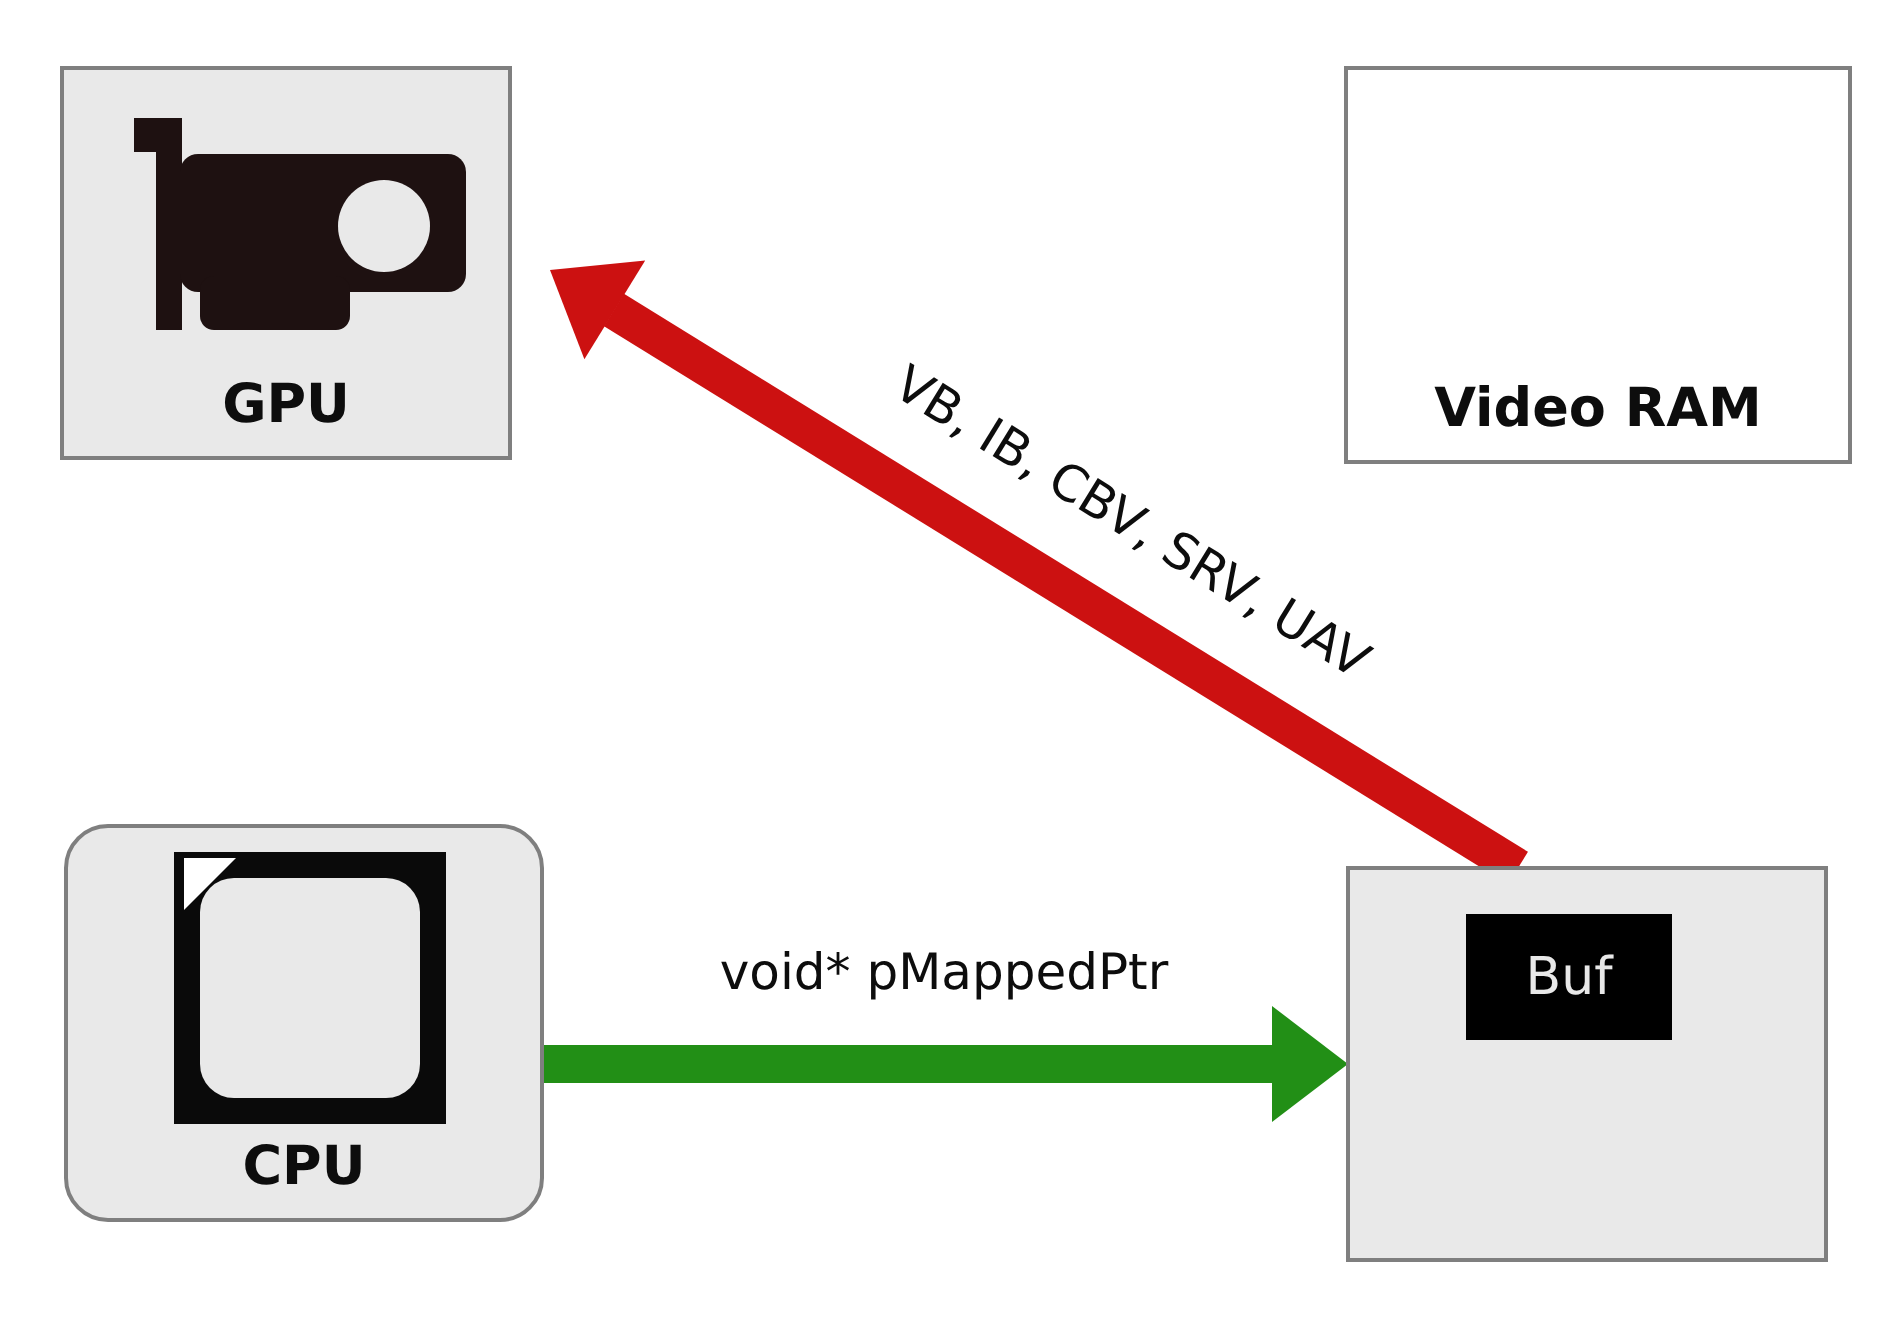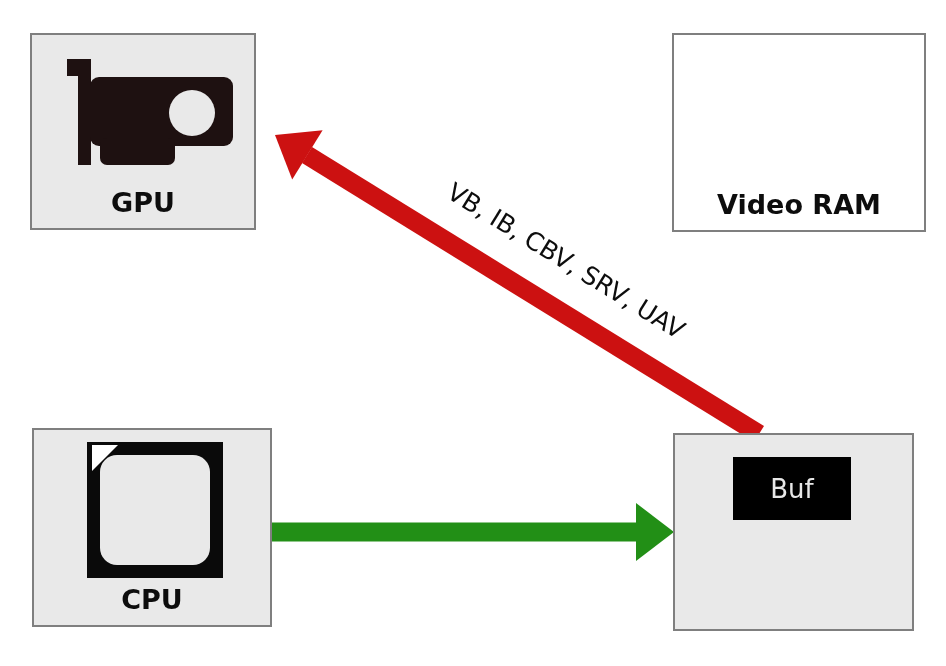--- a/index.html
+++ b/index.html
@@ -20,39 +20,39 @@
   }
   .box {
     position: absolute;
     background: #e9e9e9;
     border: 2px solid #7f7f7f;
     box-sizing: border-box;
     z-index: 2;
   }
   #gpu-box        { left: 30px;  top: 33px;  width: 226px; height: 197px; }
   #video-ram-box  { left: 672px; top: 33px;  width: 254px; height: 199px; background: #ffffff; }
-  #cpu-box        { left: 32px;  top: 428px; width: 240px; height: 199px; }
+  #cpu-box        { left: 32px;  top: 412px; width: 240px; height: 199px; border-radius: 22px; }
   #system-ram-box { left: 673px; top: 433px; width: 241px; height: 198px; }
   .box-label {
     position: absolute;
     left: 0; right: 0;
     bottom: 10px;
     text-align: center;
     font-weight: bold;
     font-size: 27px;
     letter-spacing: 0px;
     color: #0d0d0d;
   }
   .icon { position: absolute; }
   #gpu-icon { left: 33px; top: 23px; }
   #cpu-icon { left: 53px; top: 12px; }
   .buf-rect {
     position: absolute;
     left: 58px; top: 22px;
-    width: 118px; height: 63px;
+    width: 103px; height: 63px;
     background: #000000;
     display: flex;
     align-items: center;
     justify-content: center;
     font-size: 26px;
     color: #e8e8e8;
   }
   .arrow-label {
     position: absolute;
     z-index: 3;
@@ -109,14 +109,15 @@
     <div class="box-label">CPU</div>
   </div>
 
   <div class="box" id="system-ram-box">
     <div class="buf-rect">
       <span>Buf</span>
     </div>
   </div>
 
   <div class="arrow-label" id="upload-arrow-label">VB, IB, CBV, SRV, UAV</div>
+  <div class="arrow-label" id="map-arrow-label">void* pMappedPtr</div>
 
 </div>
 
 </body></html>

